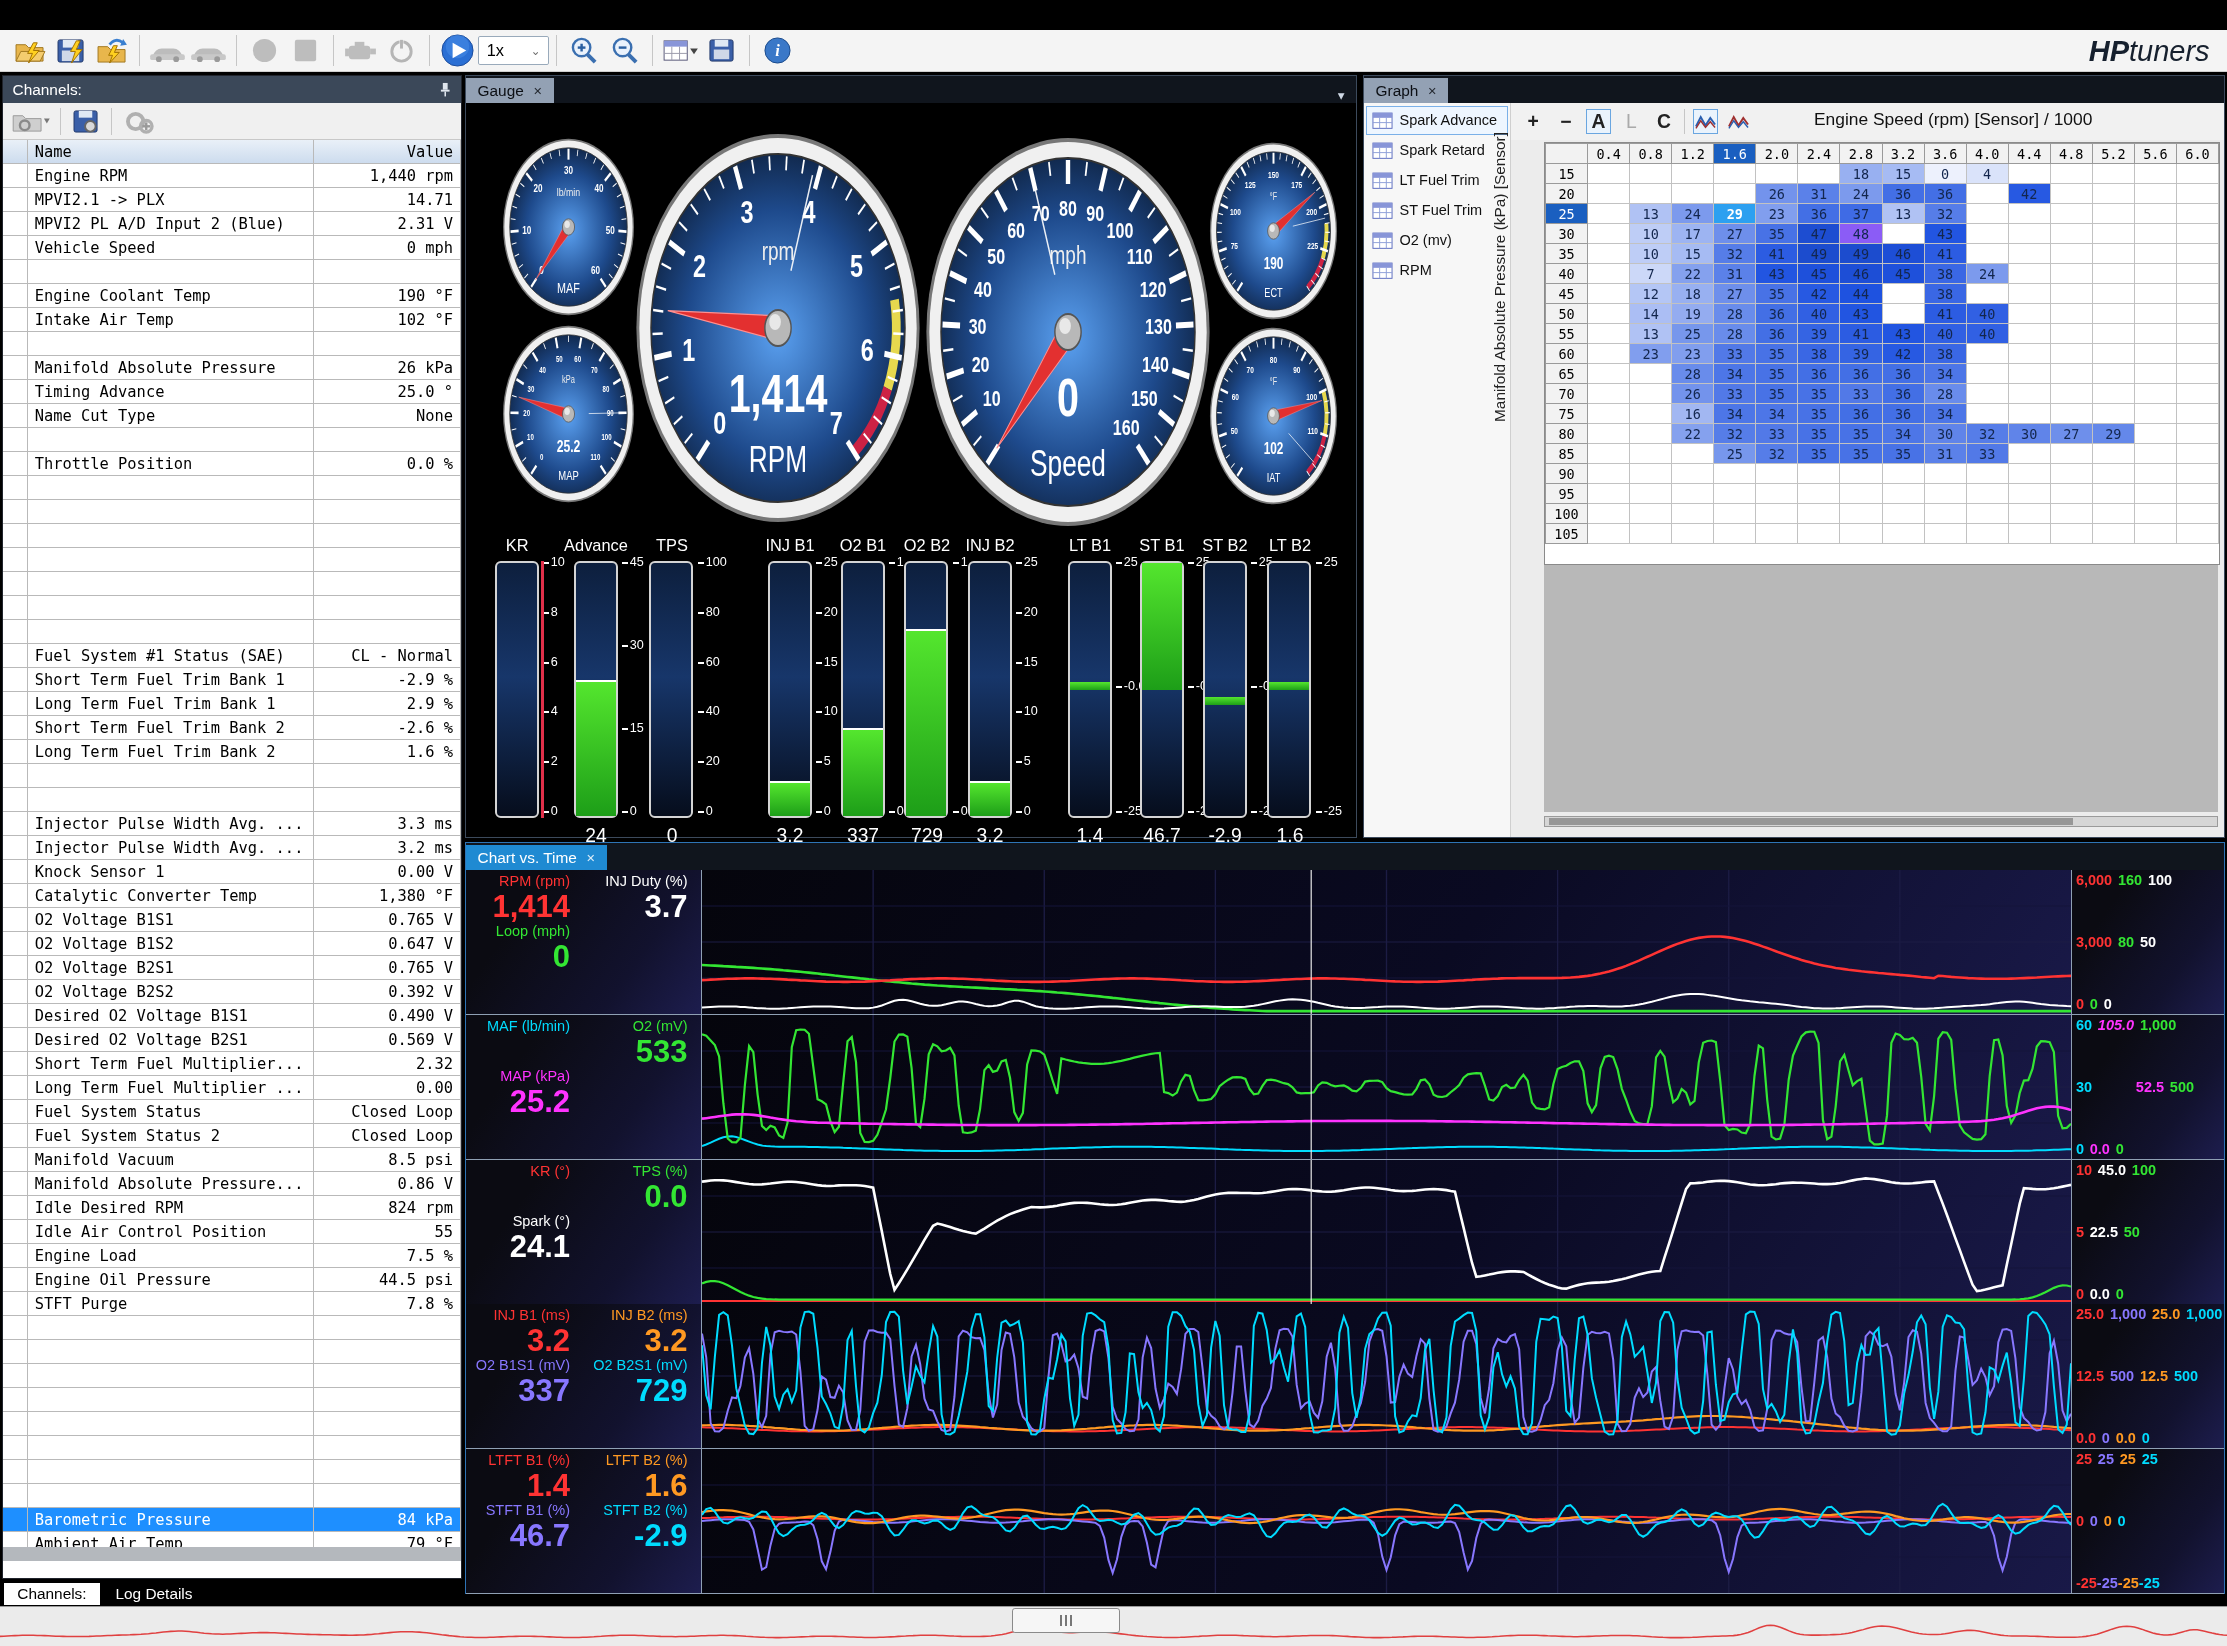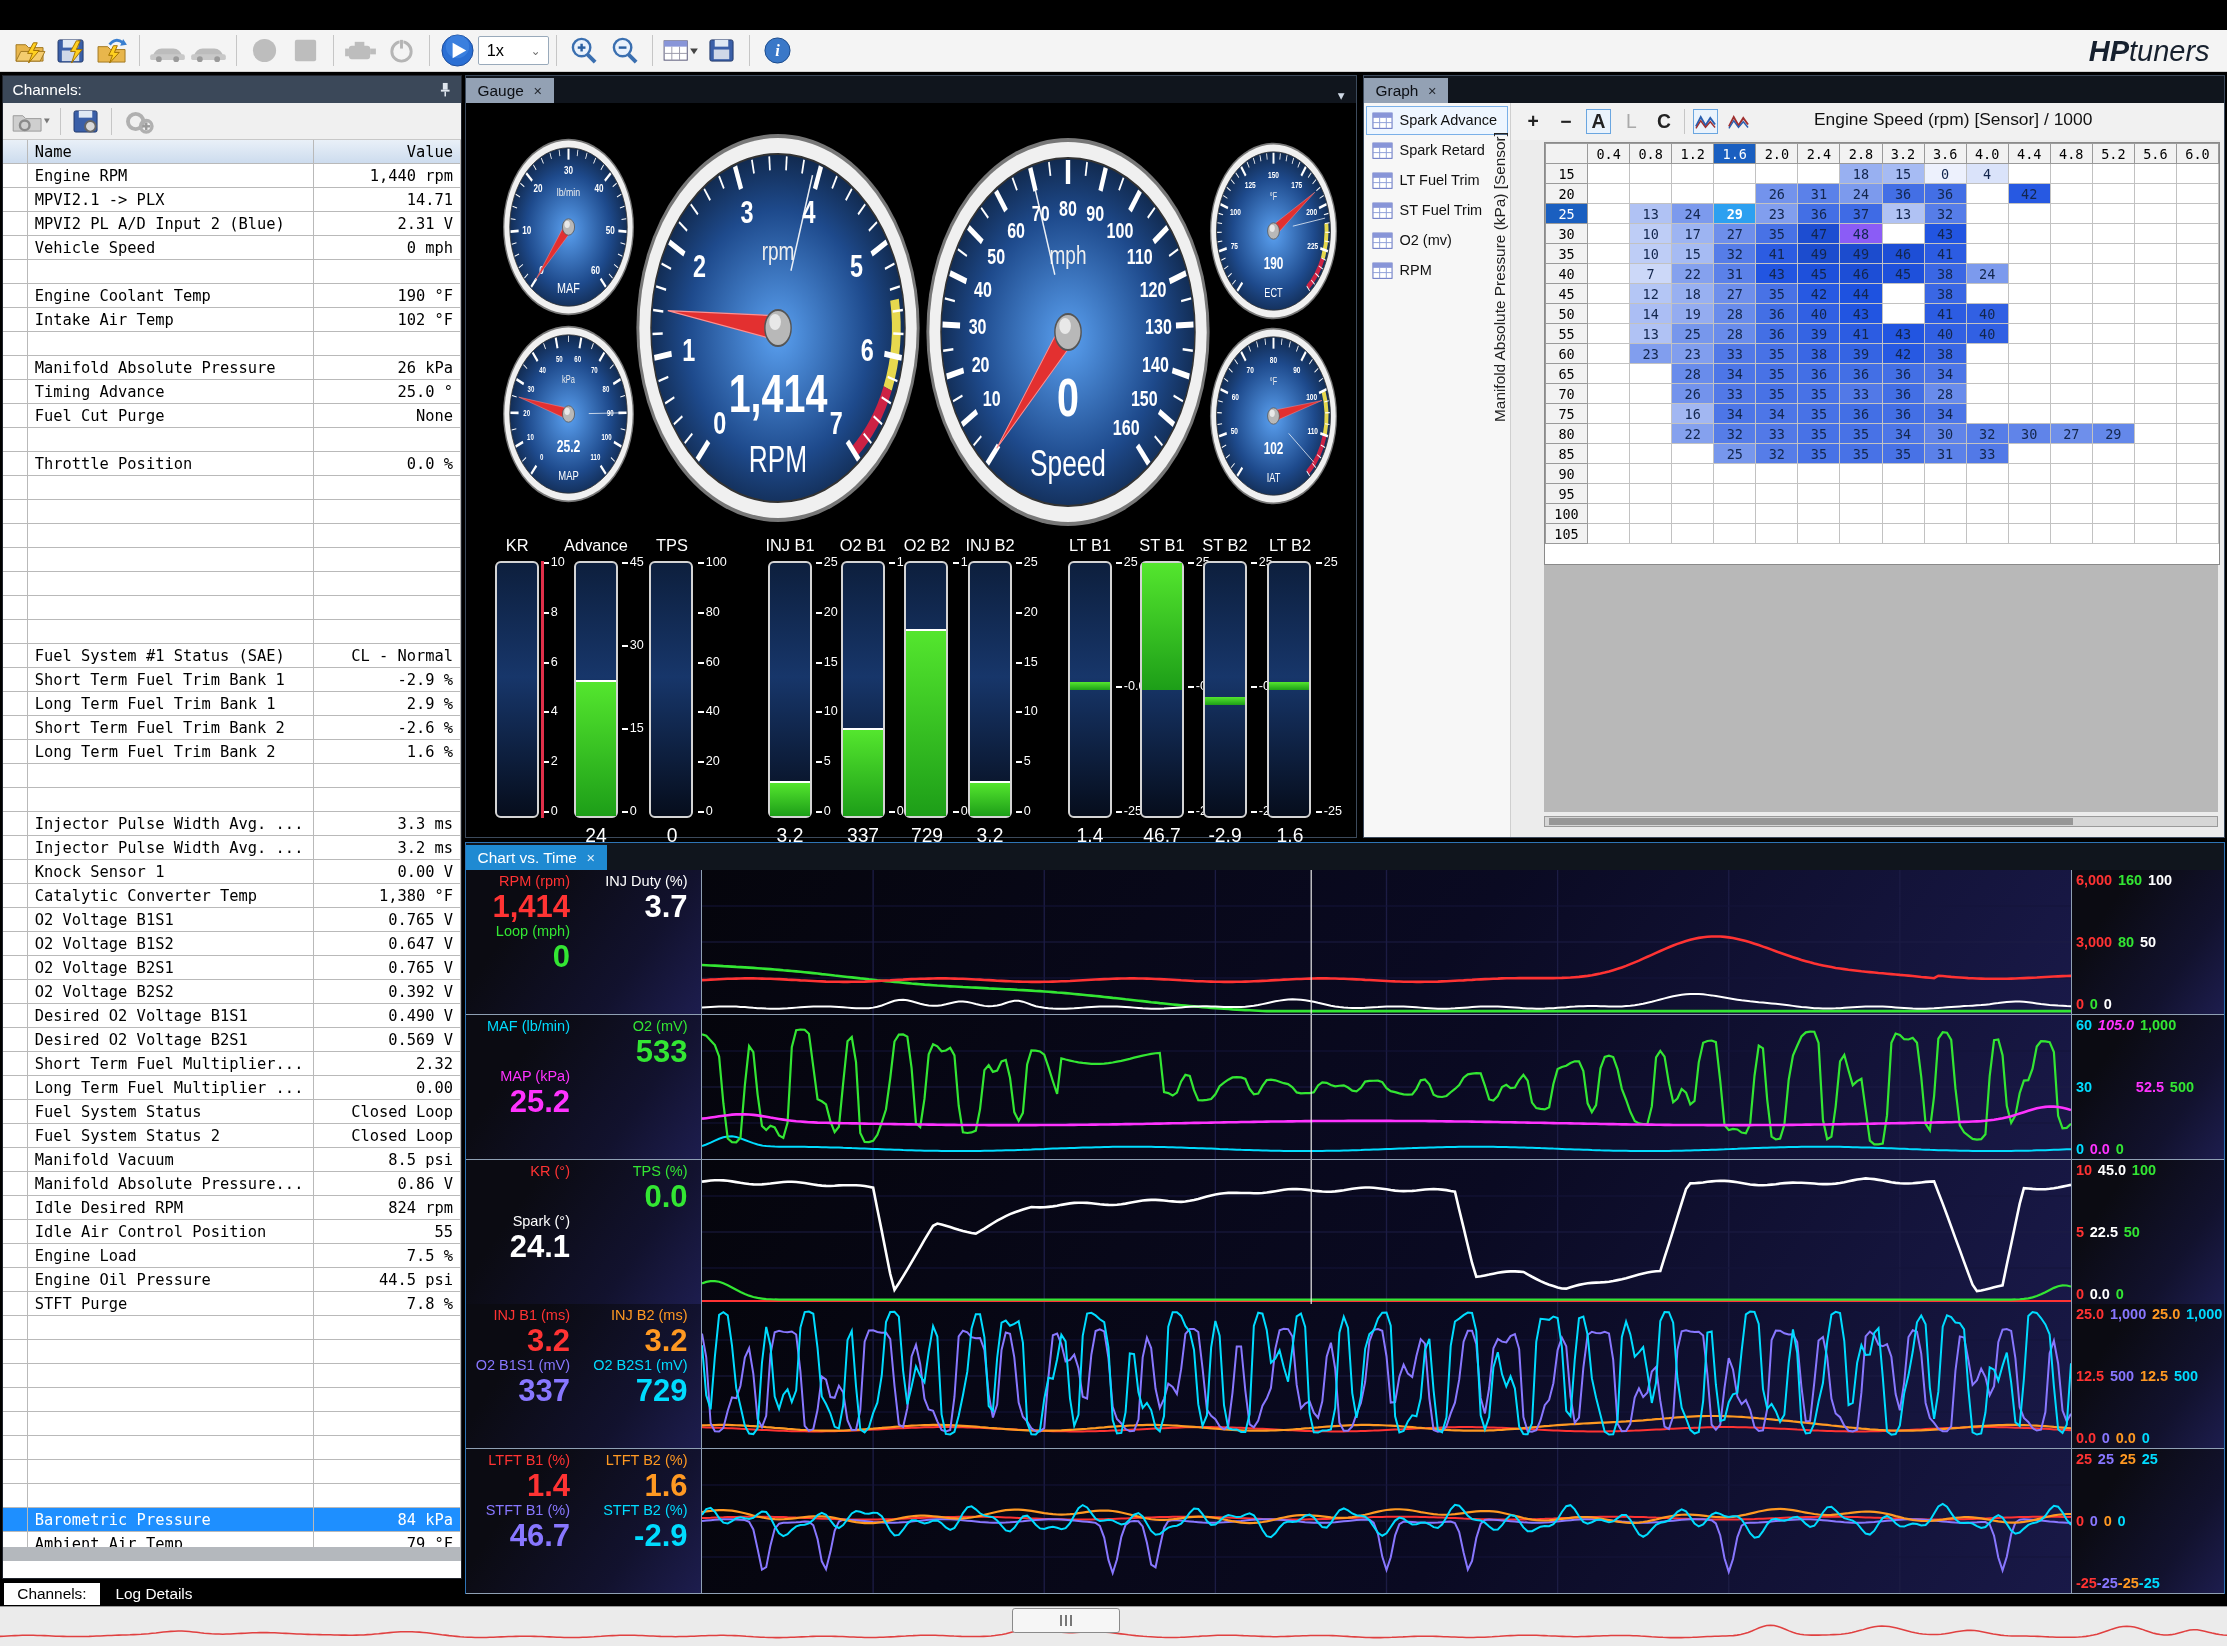--- a/index.html
+++ b/index.html
@@ -320,21 +320,21 @@
             <div class="ch-name">Manifold Absolute Pressure</div>
             <div class="ch-val">26 kPa</div>
           </div>
           <div class="ch-row">
             <div></div>
             <div class="ch-name">Timing Advance</div>
             <div class="ch-val">25.0 °</div>
           </div>
           <div class="ch-row">
             <div></div>
-            <div class="ch-name">Fuel Cut Purge</div>
+            <div class="ch-name">Name Cut Type</div>
             <div class="ch-val">None</div>
           </div>
           <div class="ch-row">
             <div></div>
             <div class="ch-name"></div>
             <div class="ch-val"></div>
           </div>
           <div class="ch-row">
             <div></div>
             <div class="ch-name">Throttle Position</div>

